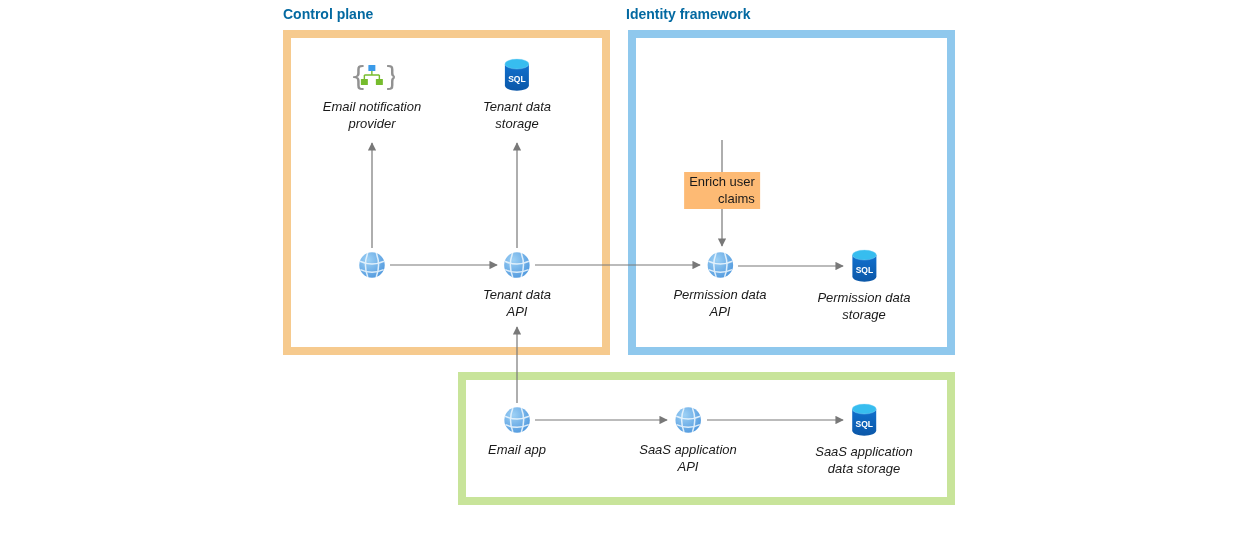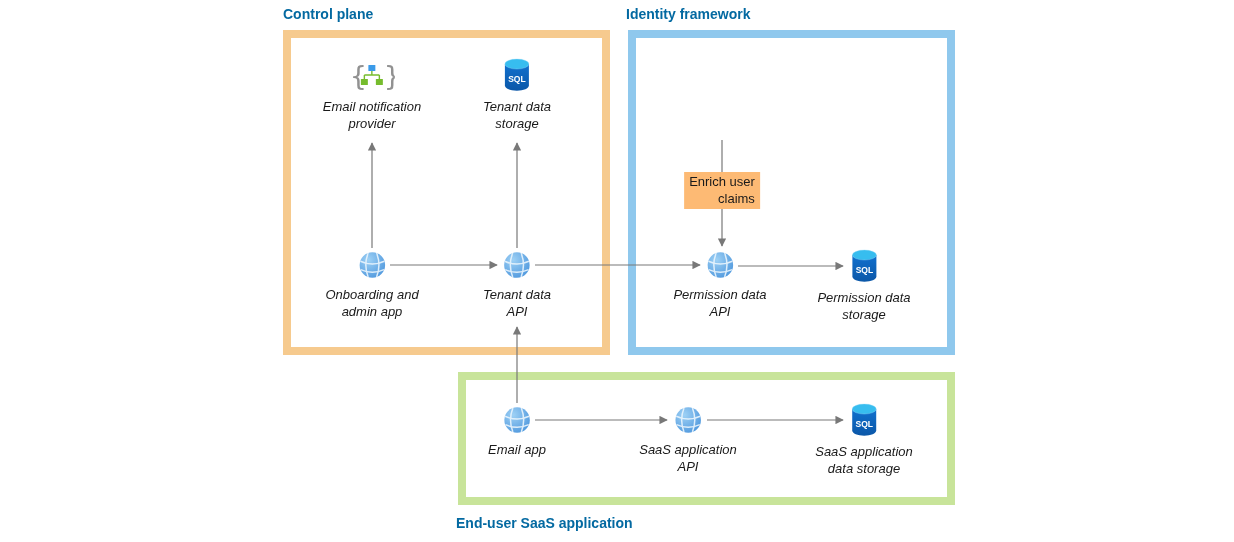--- a/index.html
+++ b/index.html
@@ -70,21 +70,20 @@
 <body>
 
 <div class="canvas">
 
   <div class="group-box" style="left:283px; top:30px; width:327px; height:325px; border-color:var(--control-plane-border,#f6ca8e);"></div>
   <div class="group-box" style="left:628px; top:30px; width:327px; height:325px; border-color:var(--identity-framework-border,#8fc8ed);"></div>
   <div class="group-box" style="left:458px; top:372px; width:497px; height:133px; border-color:var(--end-user-saas-border,#c8e49a);"></div>
 
   <div class="group-title" style="left:283px; top:6px;">Control plane</div>
   <div class="group-title" style="left:626px; top:6px;">Identity framework</div>
-  <div class="group-title" style="left:456px; top:515px;">End-user SaaS application</div>
 
   <svg class="arrows" width="1234" height="542">
     <defs>
       <marker id="arrowhead" viewBox="0 0 10 10" refX="9" refY="5" markerWidth="7" markerHeight="7" orient="auto-start-reverse">
         <path d="M0 0 L10 5 L0 10 z"></path>
       </marker>
     </defs>
     <line class="conn" x1="372" y1="248" x2="372" y2="143" marker-end="url(#arrowhead)"></line>
     <line class="conn" x1="390" y1="265" x2="497" y2="265" marker-end="url(#arrowhead)"></line>
     <line class="conn" x1="517" y1="248" x2="517" y2="143" marker-end="url(#arrowhead)"></line>
@@ -109,22 +108,20 @@
         <use href="#icon-sql"></use>
       </svg>
     <div class="node-label">Tenant data
 storage</div>
   </div>
 
   <div class="node" style="left:372px; top:250px;">
     <svg class="icon" width="30" height="30">
         <use href="#icon-globe"></use>
       </svg>
-    <div class="node-label">Onboarding and
-admin app</div>
   </div>
 
   <div class="node" style="left:517px; top:250px;">
     <svg class="icon" width="30" height="30">
         <use href="#icon-globe"></use>
       </svg>
     <div class="node-label">Tenant data
 API</div>
   </div>
 

